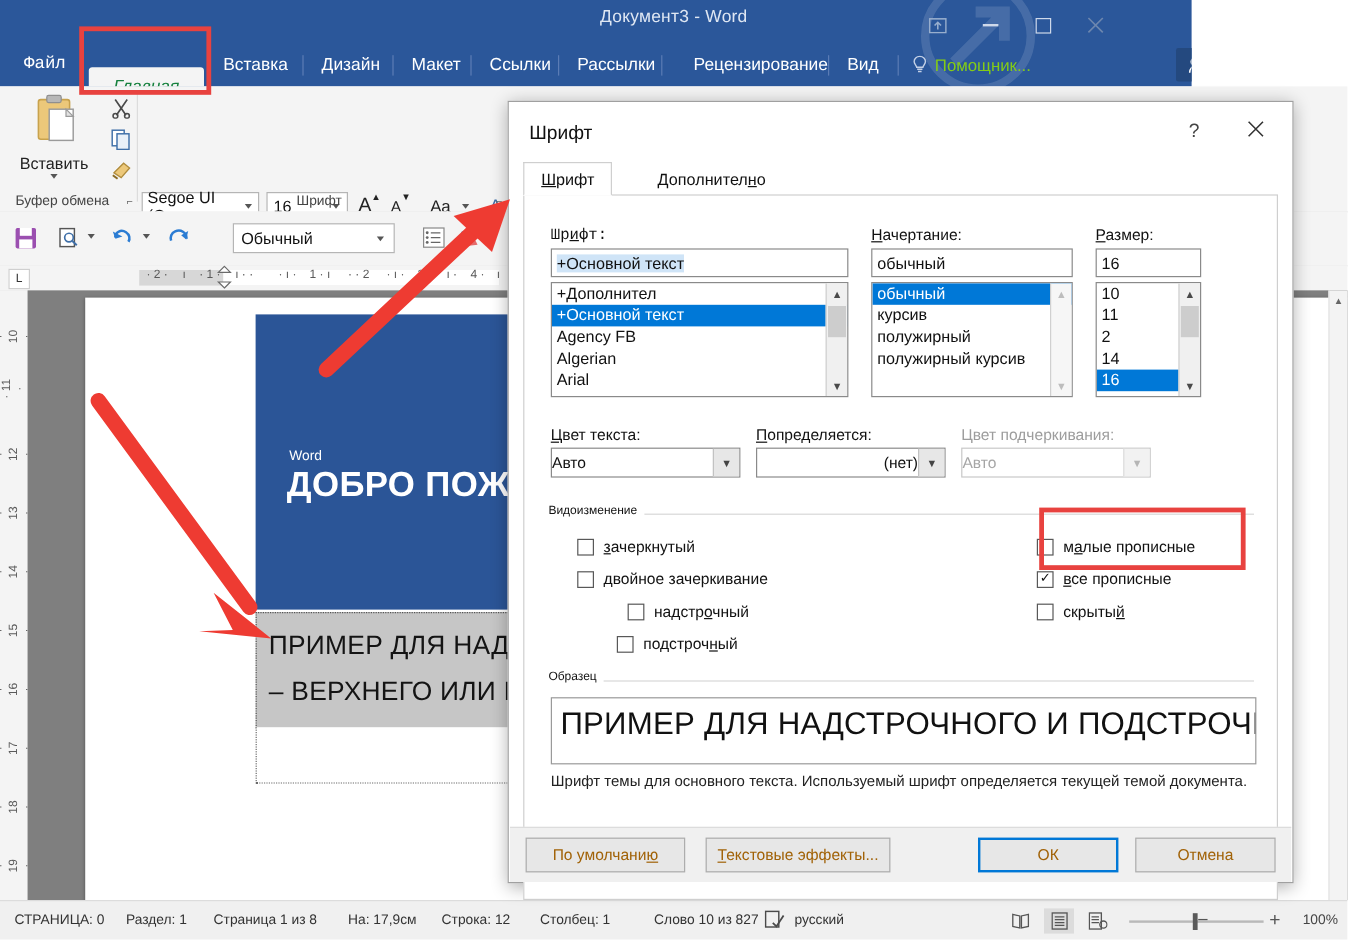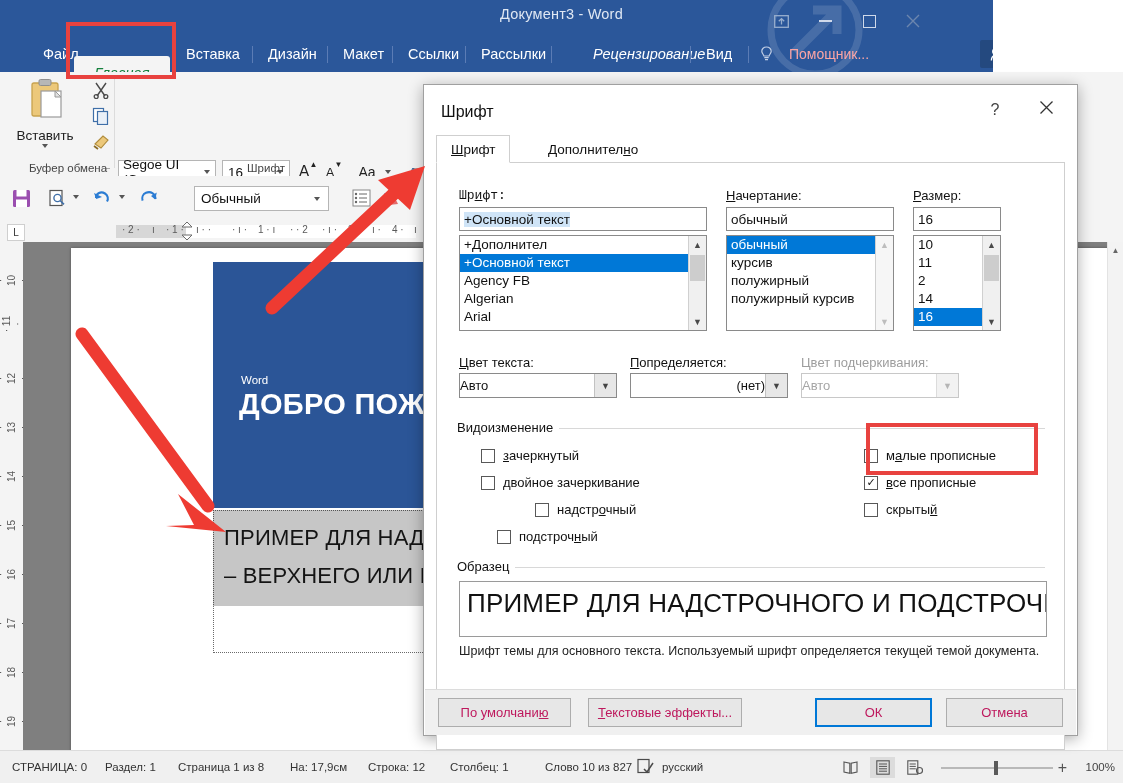--- a/index.html
+++ b/index.html
@@ -37,22 +37,22 @@
 
   
   #tabs{position:absolute;left:0;top:36px;height:36px;width:1123px;}
   .tab{
     position:absolute;top:0;height:36px;display:flex;align-items:center;
     padding:0 12px;color:#ffffff;font-size:14.5px;box-sizing:border-box;
   }
   .tab.active{background:#f4f4f4;color:#15803d;border-radius:3px 3px 0 0;height:34px;top:20px;font-style:italic;}
   .tabsep{position:absolute;top:10px;width:1px;height:17px;background:#5b7cb5;}
   #assistant{
-    position:absolute;top:0;height:36px;display:flex;align-items:center;gap:16px;
-    color:#fca5a5;font-size:14px;justify-content:flex-end;
+    position:absolute;top:0;height:36px;display:flex;align-items:center;gap:6px;
+    color:#84cc16;font-size:14px;justify-content:flex-end;
   }
   #share-btn{
     position:absolute;right:8px;top:4px;height:28px;display:flex;align-items:center;gap:6px;
     color:#ffffff;font-size:14px;padding:0 10px;background:#24497f;border-radius:2px;
   }
 
   
   #ribbon{
     position:absolute;left:0;top:72px;width:1123px;height:104px;background:#f4f4f4;
     border-bottom:1px solid #d6d6d6;
@@ -162,21 +162,21 @@
   #dlg-panel{
     position:absolute;left:12px;top:77px;width:629px;height:588px;background:#fff;
     border:1px solid #cfcfcf;box-sizing:border-box;
   }
   #dlg-footer{
     position:absolute;left:1px;top:604px;width:651px;height:45px;background:#f0f0f0;
     border-top:1px solid #dcdcdc;
   }
   .dbtn{
     position:absolute;height:29px;background:#e7e7e7;border:1px solid #adadad;
-    display:flex;align-items:center;justify-content:center;font-size:13px;color:#be185d;
+    display:flex;align-items:center;justify-content:center;font-size:13px;color:#a16207;
     box-sizing:border-box;
   }
   .dbtn.primary{border:2px solid #0078d7;background:#e7e7e7;}
 
   .fld-label{position:absolute;font-size:13px;color:#111;}
   .txtbox{
     position:absolute;background:#fff;border:1px solid #8a8a8a;box-sizing:border-box;
     display:flex;align-items:center;padding-left:4px;font-size:13.5px;color:#111;
   }
   .listbox{
@@ -193,21 +193,21 @@
     position:absolute;background:#fff;border:1px solid #8a8a8a;box-sizing:border-box;
     display:flex;align-items:center;font-size:13px;color:#111;
   }
   .combo .val{flex:1;}
   .combo .cbtn{
     width:21px;height:100%;background:#e7e7e7;border-left:1px solid #c2c2c2;
     display:flex;align-items:center;justify-content:center;font-size:9px;color:#444;
   }
   .combo.disabled{border-color:#c8c8c8;color:#a6a6a6;}
   .combo.disabled .cbtn{background:#f2f2f2;color:#b5b5b5;border-left-color:#dcdcdc;}
-  .grp-title{position:absolute;background:#fff;padding-right:6px;font-size:13px;color:#111;}
+  .grp-title{position:absolute;background:#fff;padding-right:6px;font-size:10px;color:#111;}
 
   .cbrow{position:absolute;display:flex;align-items:center;gap:8px;font-size:13px;color:#111;}
   .cbox{
     width:14px;height:14px;border:1px solid #585858;background:#fff;box-sizing:border-box;
     display:flex;align-items:center;justify-content:center;font-size:11px;color:#111;line-height:1;
   }
   u{text-decoration:underline;}
 
   #preview-box{
     position:absolute;left:22px;top:418px;width:586px;height:54px;border:1px solid #9a9a9a;
@@ -250,33 +250,33 @@
   <div class="wbtn" id="btn-max">
       <span class="sq"></span>
     </div>
   <div class="wbtn" id="btn-close">
     <svg width="14" height="14" viewBox="0 0 14 14">
         <path d="M1 1 L13 13 M13 1 L1 13" stroke="#6c86ae" stroke-width="1.4" fill="none"></path>
       </svg>
   </div>
 
   <div id="tabs">
-    <div class="tab" style="left:31px;">Файл</div>
+    <div class="tab" style="left:8px;font-family:Liberation Mono, monospace;">Файл</div>
     <div class="tab active" style="left:74px;width:96px;justify-content:center;">Главная</div>
     <div class="tab" style="left:174px;">Вставка</div>
     <div class="tabsep" style="left:252px;"></div>
     <div class="tab" style="left:256px;">Дизайн</div>
     <div class="tabsep" style="left:327px;"></div>
     <div class="tab" style="left:331px;">Макет</div>
     <div class="tabsep" style="left:392px;"></div>
     <div class="tab" style="left:396px;">Ссылки</div>
     <div class="tabsep" style="left:465px;"></div>
     <div class="tab" style="left:469px;">Рассылки</div>
     <div class="tabsep" style="left:551px;"></div>
-    <div class="tab" style="left:581px;font-style:italic;">Рецензирование</div>
+    <div class="tab" style="left:566px;">Рецензирование</div>
     <div class="tabsep" style="left:690px;"></div>
     <div class="tab" style="left:694px;">Вид</div>
     <div class="tabsep" style="left:748px;"></div>
     <div id="assistant" style="left:760px;">
       <svg width="13" height="16" viewBox="0 0 13 16">
         <path d="M6.5 1 C3.6 1 1.8 3 1.8 5.3 C1.8 7.3 3.6 8.3 3.9 10 L9.1 10 C9.4 8.3 11.2 7.3 11.2 5.3 C11.2 3 9.4 1 6.5 1 Z" fill="none" stroke="#c3d0e6" stroke-width="1.2"></path>
         <path d="M4.3 11.7 L8.7 11.7 M5 13.6 L8 13.6" stroke="#c3d0e6" stroke-width="1.2"></path>
       </svg>
       <span>Помощник...</span>
     </div>
@@ -318,21 +318,21 @@
         <rect x="1.5" y="1.5" width="10" height="13" fill="#fff" stroke="#3f6fa8" stroke-width="1.2"></rect>
         <rect x="5.5" y="4.5" width="10" height="13" fill="#e9f0f8" stroke="#3f6fa8" stroke-width="1.2"></rect>
       </svg>
   </div>
   <div class="rbtn" style="left:88px;top:58px;width:26px;height:24px;">
     <svg width="19" height="18" viewBox="0 0 19 18">
         <path d="M3 11 L11 3 L16 7 L9 15 Z" fill="#ecc87a" stroke="#b08c3c" stroke-width="1.1"></path>
         <path d="M2 13 L6 16" stroke="#8a6a22" stroke-width="1.6"></path>
       </svg>
   </div>
-  <div class="grp-label" style="left:16px;width:104px;margin-top:21px;">Буфер обмена</div>
+  <div class="grp-label" style="left:0;width:104px;margin-top:21px;">Буфер обмена</div>
   <div class="rbtn" style="left:102px;bottom:2px;width:12px;height:12px;font-size:9px;color:#666;">⌐</div>
   <div class="grpsep" style="left:114px;"></div>
 
   <div id="font-name-box">
     <span>Segoe UI (Oc</span>
     <span class="caret" style="margin-left:auto;margin-right:5px;"></span>
   </div>
   <div id="font-size-box">
     <span>16</span>
     <span class="caret" style="margin-left:auto;margin-right:6px;"></span>
@@ -623,25 +623,25 @@
     <div class="grp-title" style="left:20px;top:257px;">Видоизменение</div>
 
     <div class="cbrow" style="left:44px;top:285px;">
       <span class="cbox"></span>
       <span><u>з</u>ачеркнутый</span>
     </div>
     <div class="cbrow" style="left:44px;top:312px;">
       <span class="cbox"></span>
       <span><u>д</u>войное зачеркивание</span>
     </div>
-    <div class="cbrow" style="left:56px;top:339px;padding-left:42px;">
+    <div class="cbrow" style="left:44px;top:339px;padding-left:42px;">
       <span class="cbox"></span>
       <span>надстр<u>о</u>чный</span>
     </div>
-    <div class="cbrow" style="left:27px;top:366px;padding-left:33px;">
+    <div class="cbrow" style="left:44px;top:366px;padding-left:33px;">
       <span class="cbox"></span>
       <span>подстроч<u>н</u>ый</span>
     </div>
 
     <div class="cbrow" style="left:427px;top:285px;">
       <span class="cbox"></span>
       <span>м<u>а</u>лые прописные</span>
     </div>
     <div class="cbrow" style="left:427px;top:312px;">
       <span class="cbox">✓</span>

